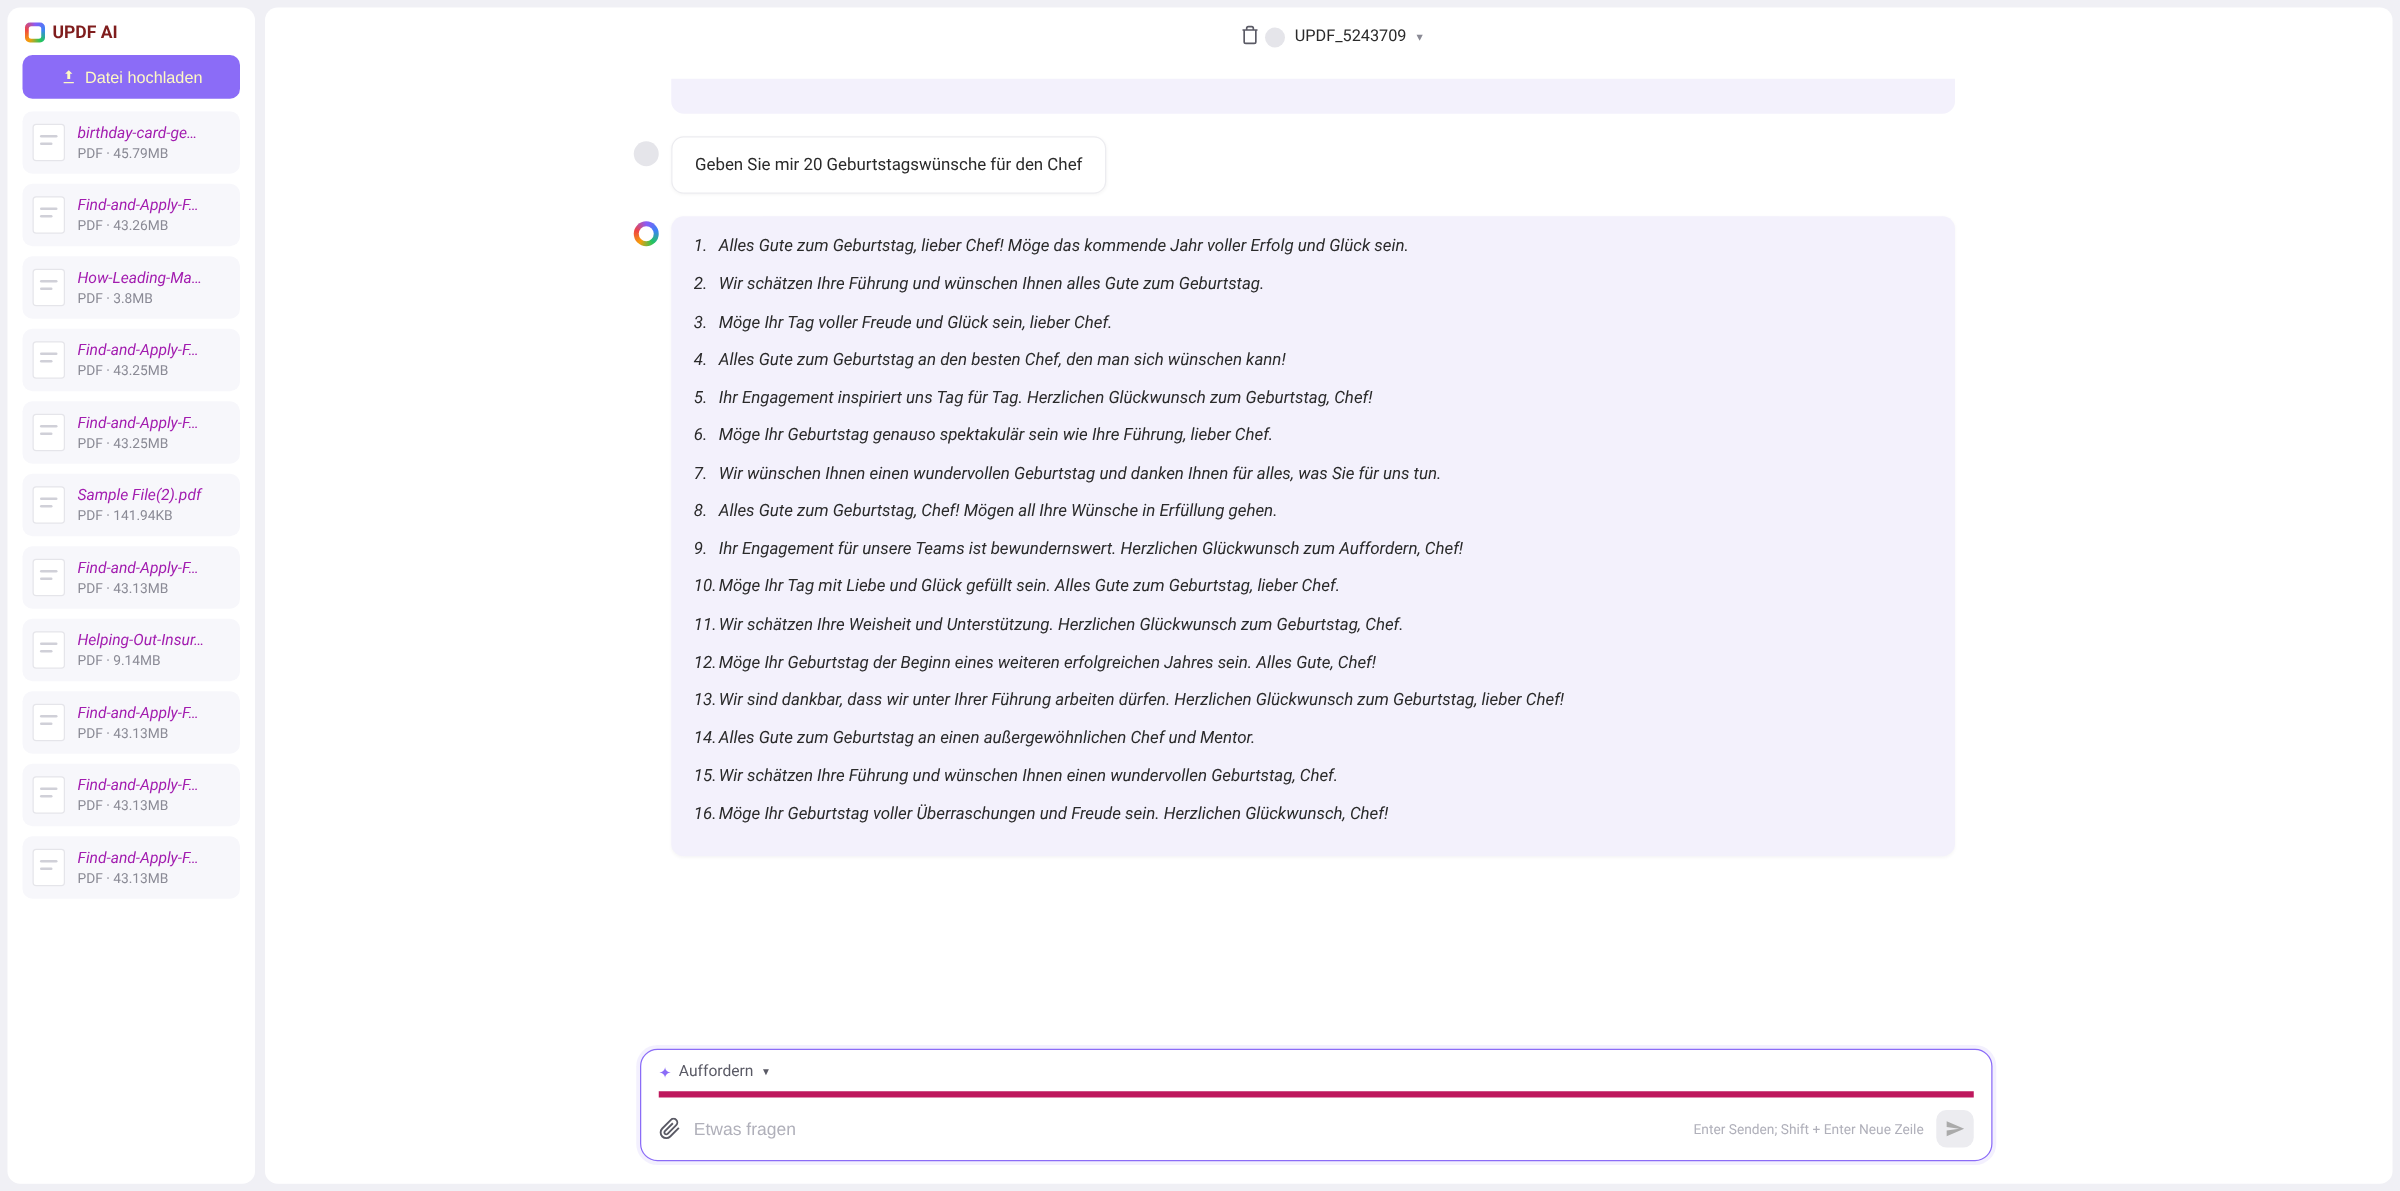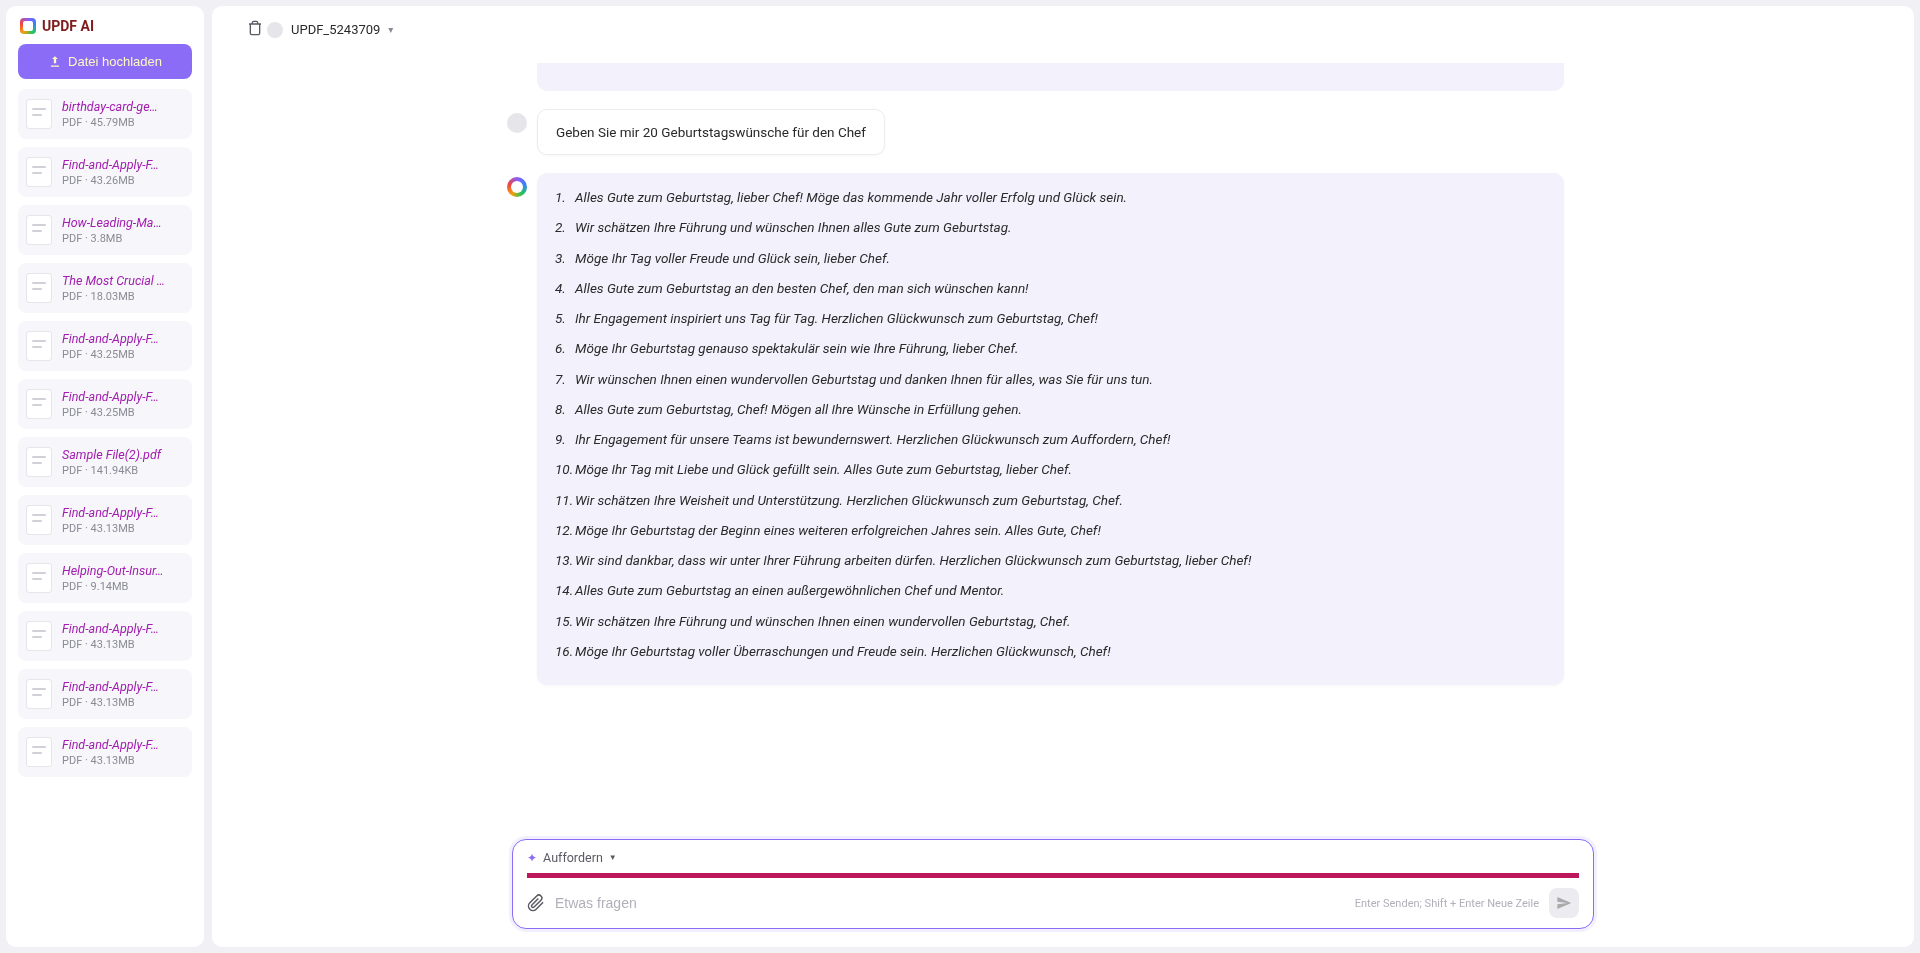--- a/index.html
+++ b/index.html
@@ -117,22 +117,22 @@
       flex: 1;
       background: #fff;
       border-radius: 10px;
       display: flex;
       flex-direction: column;
       overflow: hidden;
     }
     .main-header {
       display: flex;
       align-items: center;
-      justify-content: flex-start;
-      padding: 10px 31px;
+      justify-content: center;
+      padding: 10px 12px;
     }
     .trash-btn {
       background: none;
       border: none;
       cursor: pointer;
       color: #5a5a65;
       padding: 4px;
     }
     .user-block {
       display: flex;
@@ -324,27 +324,20 @@
       <div class="file-item">
         <div class="file-icon"></div>
     <div class="file-info">
       <div class="file-name">How-Leading-Ma…</div>
       <div class="file-meta">PDF · 3.8MB</div>
     </div>
       </div>
       <div class="file-item">
         <div class="file-icon"></div>
     <div class="file-info">
-      <div class="file-name">The Most Crucial …</div>
-      <div class="file-meta">PDF · 18.03MB</div>
-    </div>
-      </div>
-      <div class="file-item">
-        <div class="file-icon"></div>
-    <div class="file-info">
       <div class="file-name">Find-and-Apply-F…</div>
       <div class="file-meta">PDF · 43.25MB</div>
     </div>
       </div>
       <div class="file-item">
         <div class="file-icon"></div>
     <div class="file-info">
       <div class="file-name">Find-and-Apply-F…</div>
       <div class="file-meta">PDF · 43.25MB</div>
     </div>

